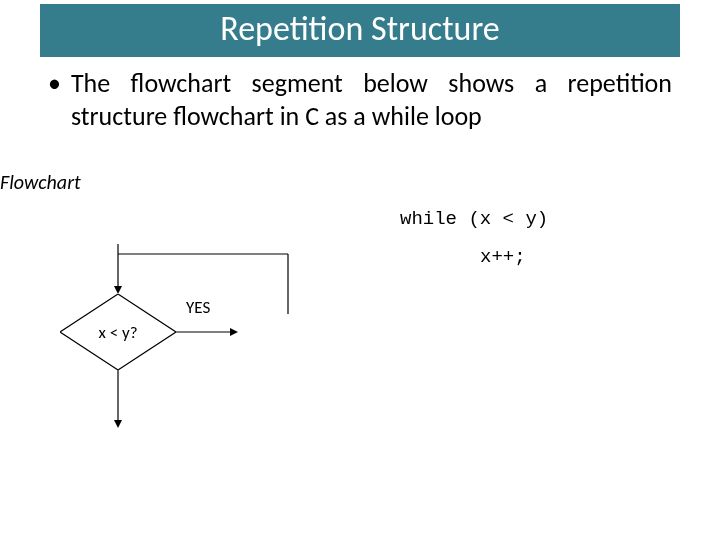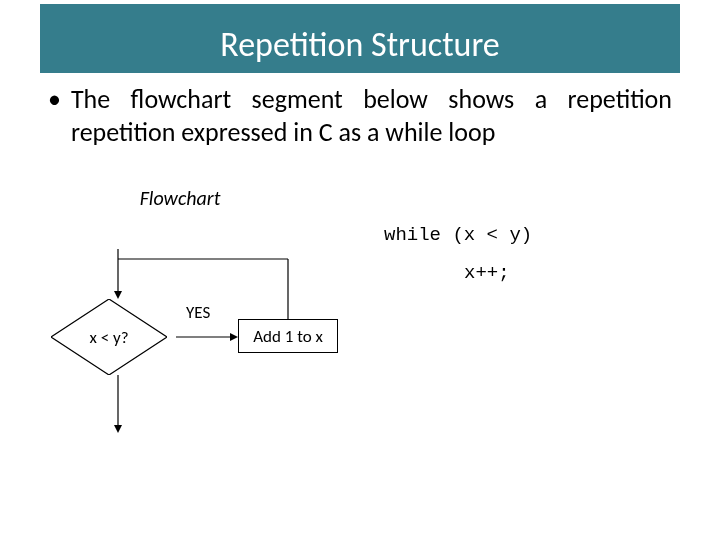--- a/index.html
+++ b/index.html
@@ -10,21 +10,21 @@
     font-family: Calibri, "Segoe UI", Arial, sans-serif;
     color: #000;
     position: relative;
     overflow: hidden;
   }
   .title-bar {
     background: #357d8c;
     color: #fff;
     text-align: center;
     font-size: 34px;
-    padding: 20px 0 8px 0;
+    padding: 4px 0 8px 0;
     margin: 4px 40px 0 40px;
     font-family: "Gill Sans", "Gill Sans MT", Calibri, sans-serif;
   }
   .bullet-block {
     margin: 10px 48px 0 48px;
     font-size: 26px;
     line-height: 1.25;
     text-align: justify;
     display: flex;
   }
@@ -34,32 +34,31 @@
   }
   .bullet-text { flex: 1; }
   .columns {
     display: flex;
     margin-top: 38px;
   }
   .col-left, .col-right { flex: 1; }
   .col-header {
     font-style: italic;
     font-size: 20px;
-    text-align: center;
-    margin-bottom: 19px;
+    margin-bottom: 30px;
   }
   .flowchart-area {
     position: relative;
     width: 340px;
     height: 230px;
     margin-left: 20px;
   }
   .diamond-wrap {
     position: absolute;
-    left: 31px;
+    left: 40px;
     top: 70px;
     width: 116px;
     height: 76px;
   }
   .diamond {
     width: 116px;
     height: 76px;
     position: relative;
   }
   .diamond svg { position: absolute; top: 0; left: 0; }
@@ -88,35 +87,35 @@
     position: absolute;
     left: 166px;
     top: 73px;
     font-size: 17px;
     text-align: center;
   }
   .code-block {
     font-family: "Courier New", monospace;
     font-size: 19px;
     line-height: 2;
-    margin-left: 24px;
+    margin-left: 40px;
     margin-top: 30px;
   }
   .code-line2 { margin-left: 80px; }
   .line { stroke: #000; stroke-width: 1.2; fill: none; }
   .arrowhead { fill: #000; }
 </style>
 </head>
 <body>
 
 <div class="title-bar">Repetition Structure</div>
 
 <div class="bullet-block">
   <div class="bullet-mark">•</div>
-  <div class="bullet-text">The flowchart segment below shows a repetition repetition expressed in C as a while loop</div>
+  <div class="bullet-text">The flowchart segment below shows a repetition structure flowchart in C as a while loop</div>
 </div>
 
 <div class="columns">
 
   <div class="col-left">
     <div class="col-header">Flowchart</div>
 
     <div class="flowchart-area">
 
       <svg width="340" height="230" style="position:absolute;top:0;left:0;">
@@ -141,21 +140,20 @@
         <div class="diamond">
           <svg width="116" height="76" viewBox="0 0 116 76">
             <polygon points="58,0 116,38 58,76 0,38" fill="#fff" stroke="#000" stroke-width="1.2"></polygon>
           </svg>
           <div class="diamond-label">x &lt; y?</div>
         </div>
       </div>
 
       <div class="yes-label">YES</div>
 
-      <div class="rect-box">Add 1 to x</div>
 
     </div>
   </div>
 
   <div class="col-right">
     <div class="code-block">
       <div>while (x &lt; y)</div>
       <div class="code-line2">x++;</div>
     </div>
   </div>

